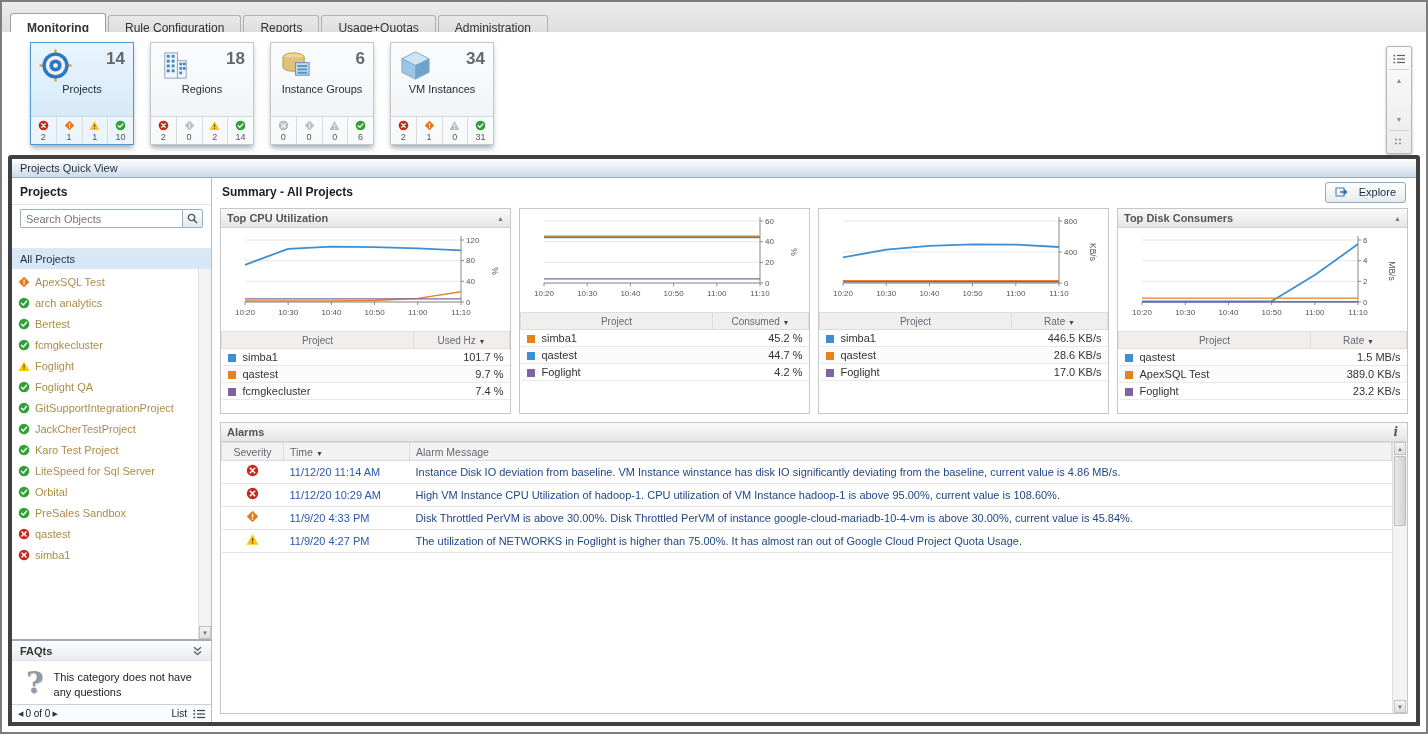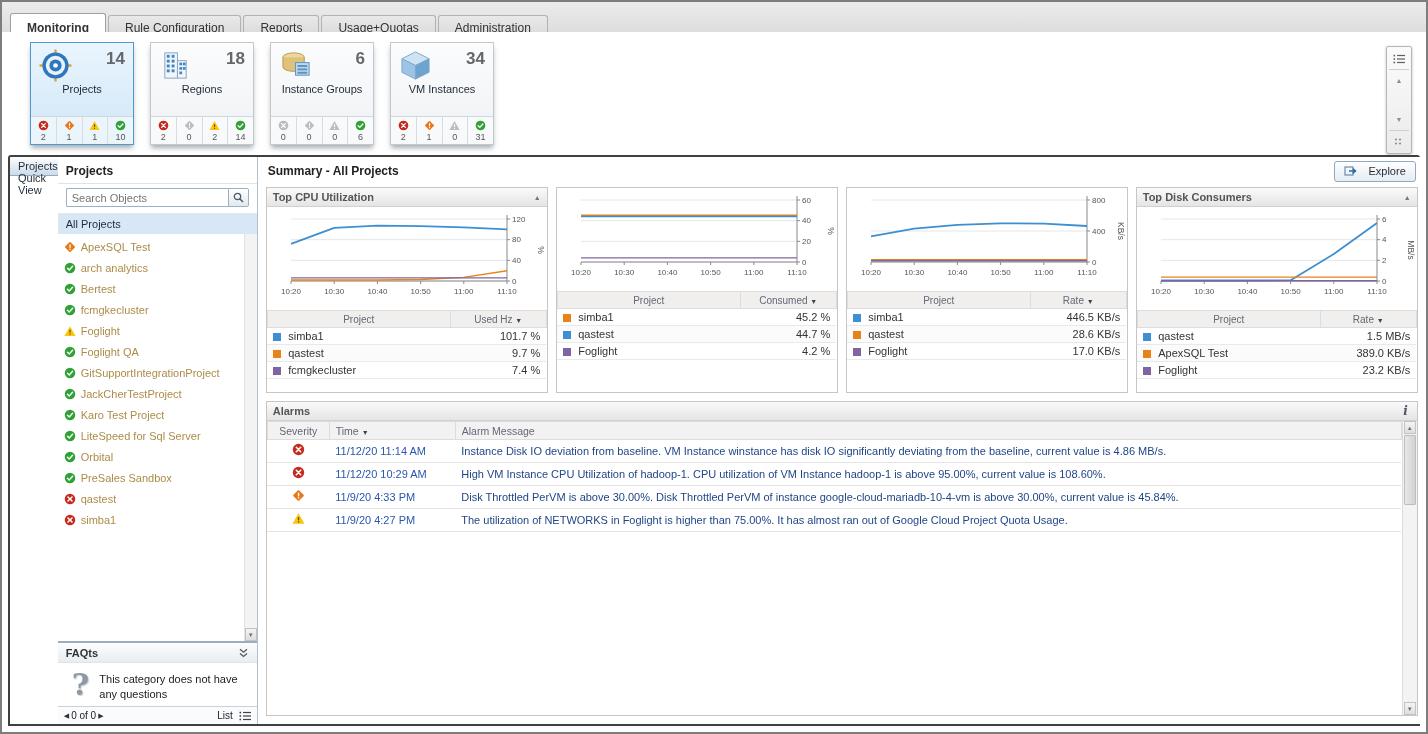--- a/index.html
+++ b/index.html
@@ -34,30 +34,30 @@
 
   
   .float-toolbar{position:absolute;right:14px;top:44px;width:26px;border:1px solid #b6b6b6;border-radius:2px;
     background:linear-gradient(#fbfbfb,#ebebeb);box-shadow:0 1px 3px rgba(0,0,0,.25);
     display:flex;flex-direction:column;align-items:center;padding:3px 0}
   .ft-btn{width:20px;height:17px;display:flex;align-items:center;justify-content:center;font-size:7px;color:#8a8f94;cursor:pointer}
   .ft-sep{width:20px;border-top:1px solid #cfcfcf;margin:2px 0}
   .ft-track{width:20px;height:22px}
 
   
-  .qv{position:absolute;left:6px;right:6px;top:153px;bottom:6px;border:2px solid #404040;border-radius:3px 3px 0 0;
-    display:flex;flex-direction:row;background:#fff}
+  .qv{position:absolute;left:6px;right:6px;top:153px;bottom:6px;border:4px solid #404040;border-radius:3px 3px 0 0;
+    display:flex;flex-direction:column;background:#fff}
   .qv-header{height:19px;flex:0 0 19px;background:linear-gradient(#fefefe,#ccdaea);border-bottom:1px solid #96aabe;
     font-size:11px;color:#1e2c3a;padding:3px 0 0 8px;border-radius:2px 2px 0 0}
   .qv-body{flex:1;display:flex;min-height:0}
 
   
   .sidebar{width:200px;flex:0 0 200px;border-right:1px solid #b3bfcb;display:flex;flex-direction:column;background:#fff}
   .sb-title{font-size:12px;font-weight:bold;color:#222;padding:7px 8px 5px;border-bottom:1px solid #e3e3e3}
-  .sb-search{padding:4px 8px 6px;display:flex;border-bottom:1px solid #e8e8e8}
+  .sb-search{padding:4px 8px 20px;display:flex;border-bottom:1px solid #e8e8e8}
   .sb-search input{flex:1;height:19px;font-size:11px;border:1px solid #9db0c2;border-right:none;border-radius:2px 0 0 2px;padding:0 5px;color:#333;outline:none}
   .sb-search .mag{width:21px;height:19px;border:1px solid #9db0c2;background:linear-gradient(#fff,#e3e9ef);
     display:flex;align-items:center;justify-content:center;border-radius:0 2px 2px 0;cursor:pointer}
   .sb-all{height:20px;background:#d7e7f6;font-size:11px;color:#1c2d3e;display:flex;align-items:center;padding:0 8px;cursor:pointer}
   .sb-list{flex:1;position:relative;overflow:hidden;padding:2px 13px 0 0}
   .sb-item{height:21px;display:flex;align-items:center;gap:5px;padding:0 4px 0 6px;font-size:11px;cursor:pointer;white-space:nowrap}
   .sb-item .sbl{color:#ad8c48;overflow:hidden;text-overflow:ellipsis}
   .sb-scroll{position:absolute;right:0;top:0;bottom:0;width:13px;background:#f3f3f3;border-left:1px solid #e2e2e2}
   .sb-scroll .sbtn{position:absolute;bottom:0;left:0;width:12px;height:13px;font-size:6px;color:#6a6f74;
     display:flex;align-items:center;justify-content:center;background:linear-gradient(#f4f4f4,#dedede);border:1px solid #c3c3c3;cursor:pointer}

